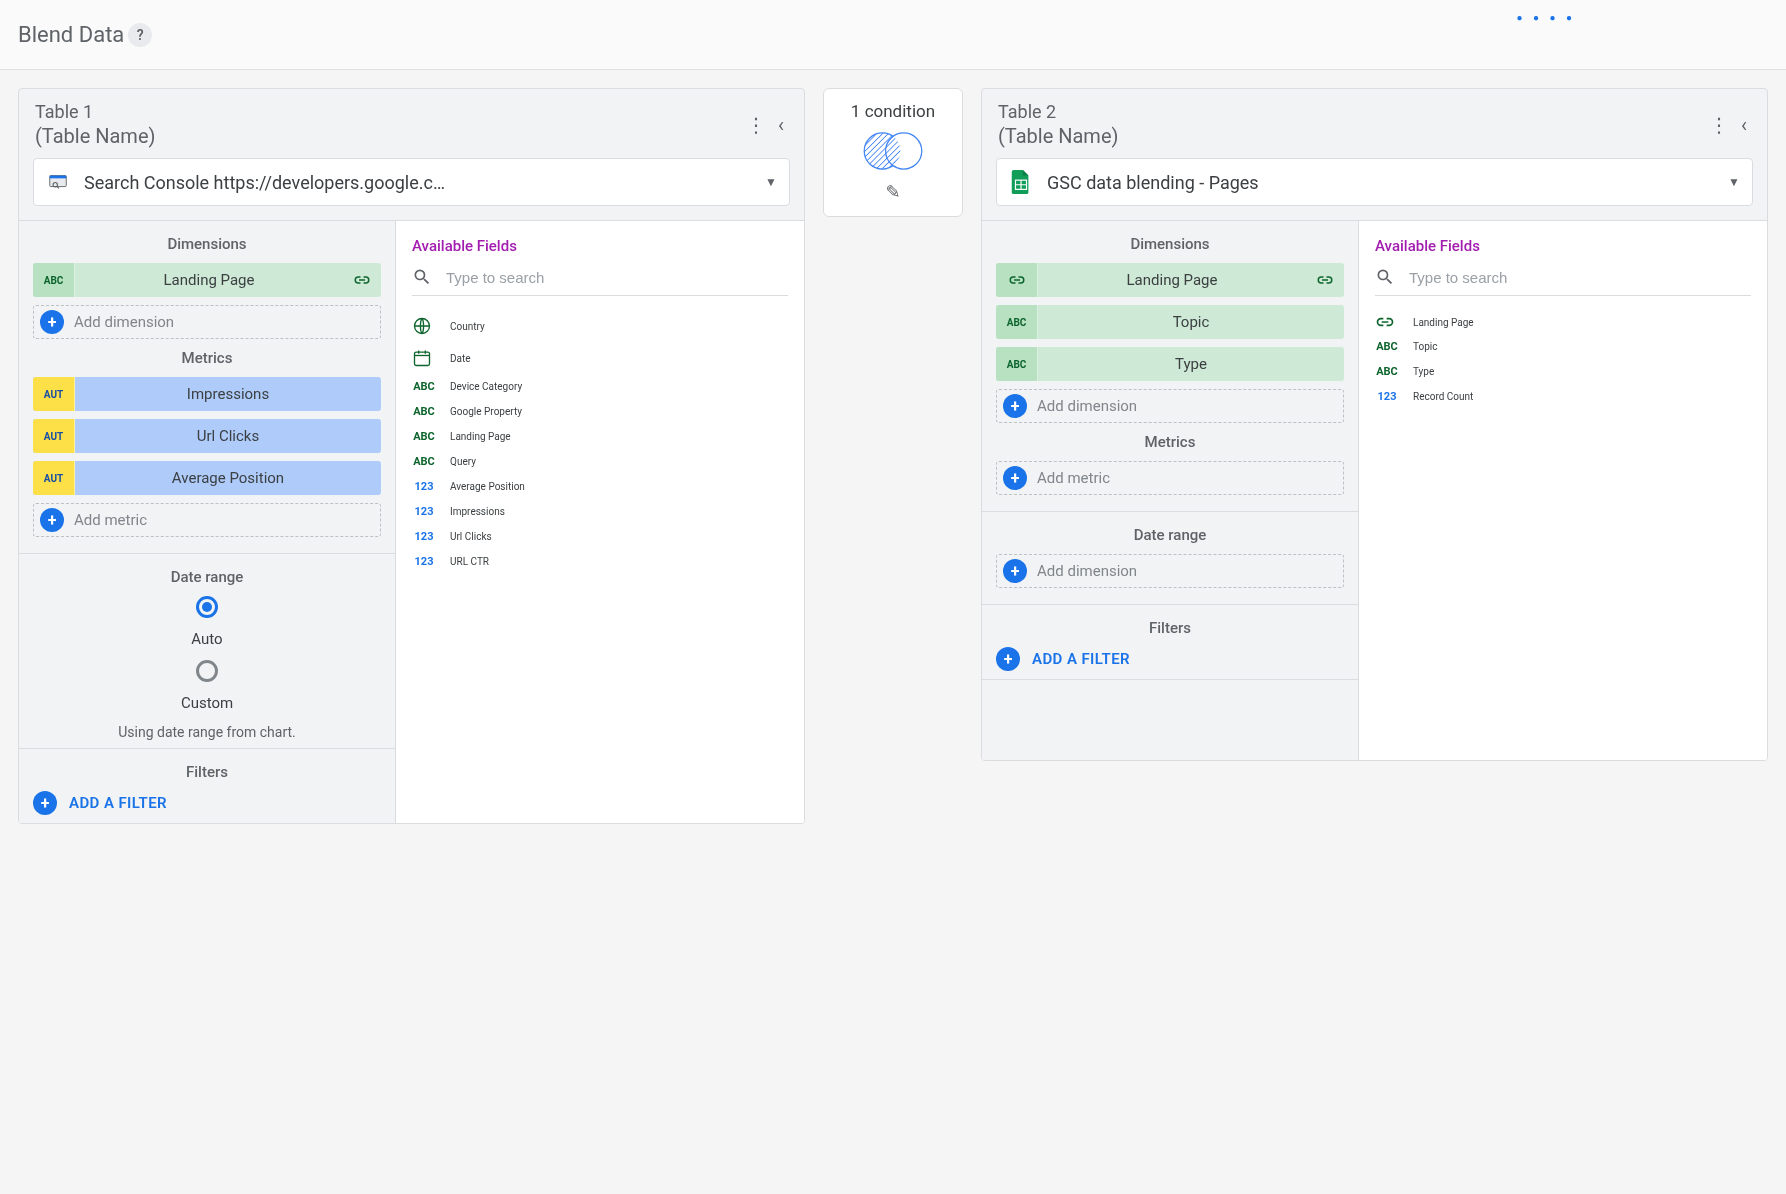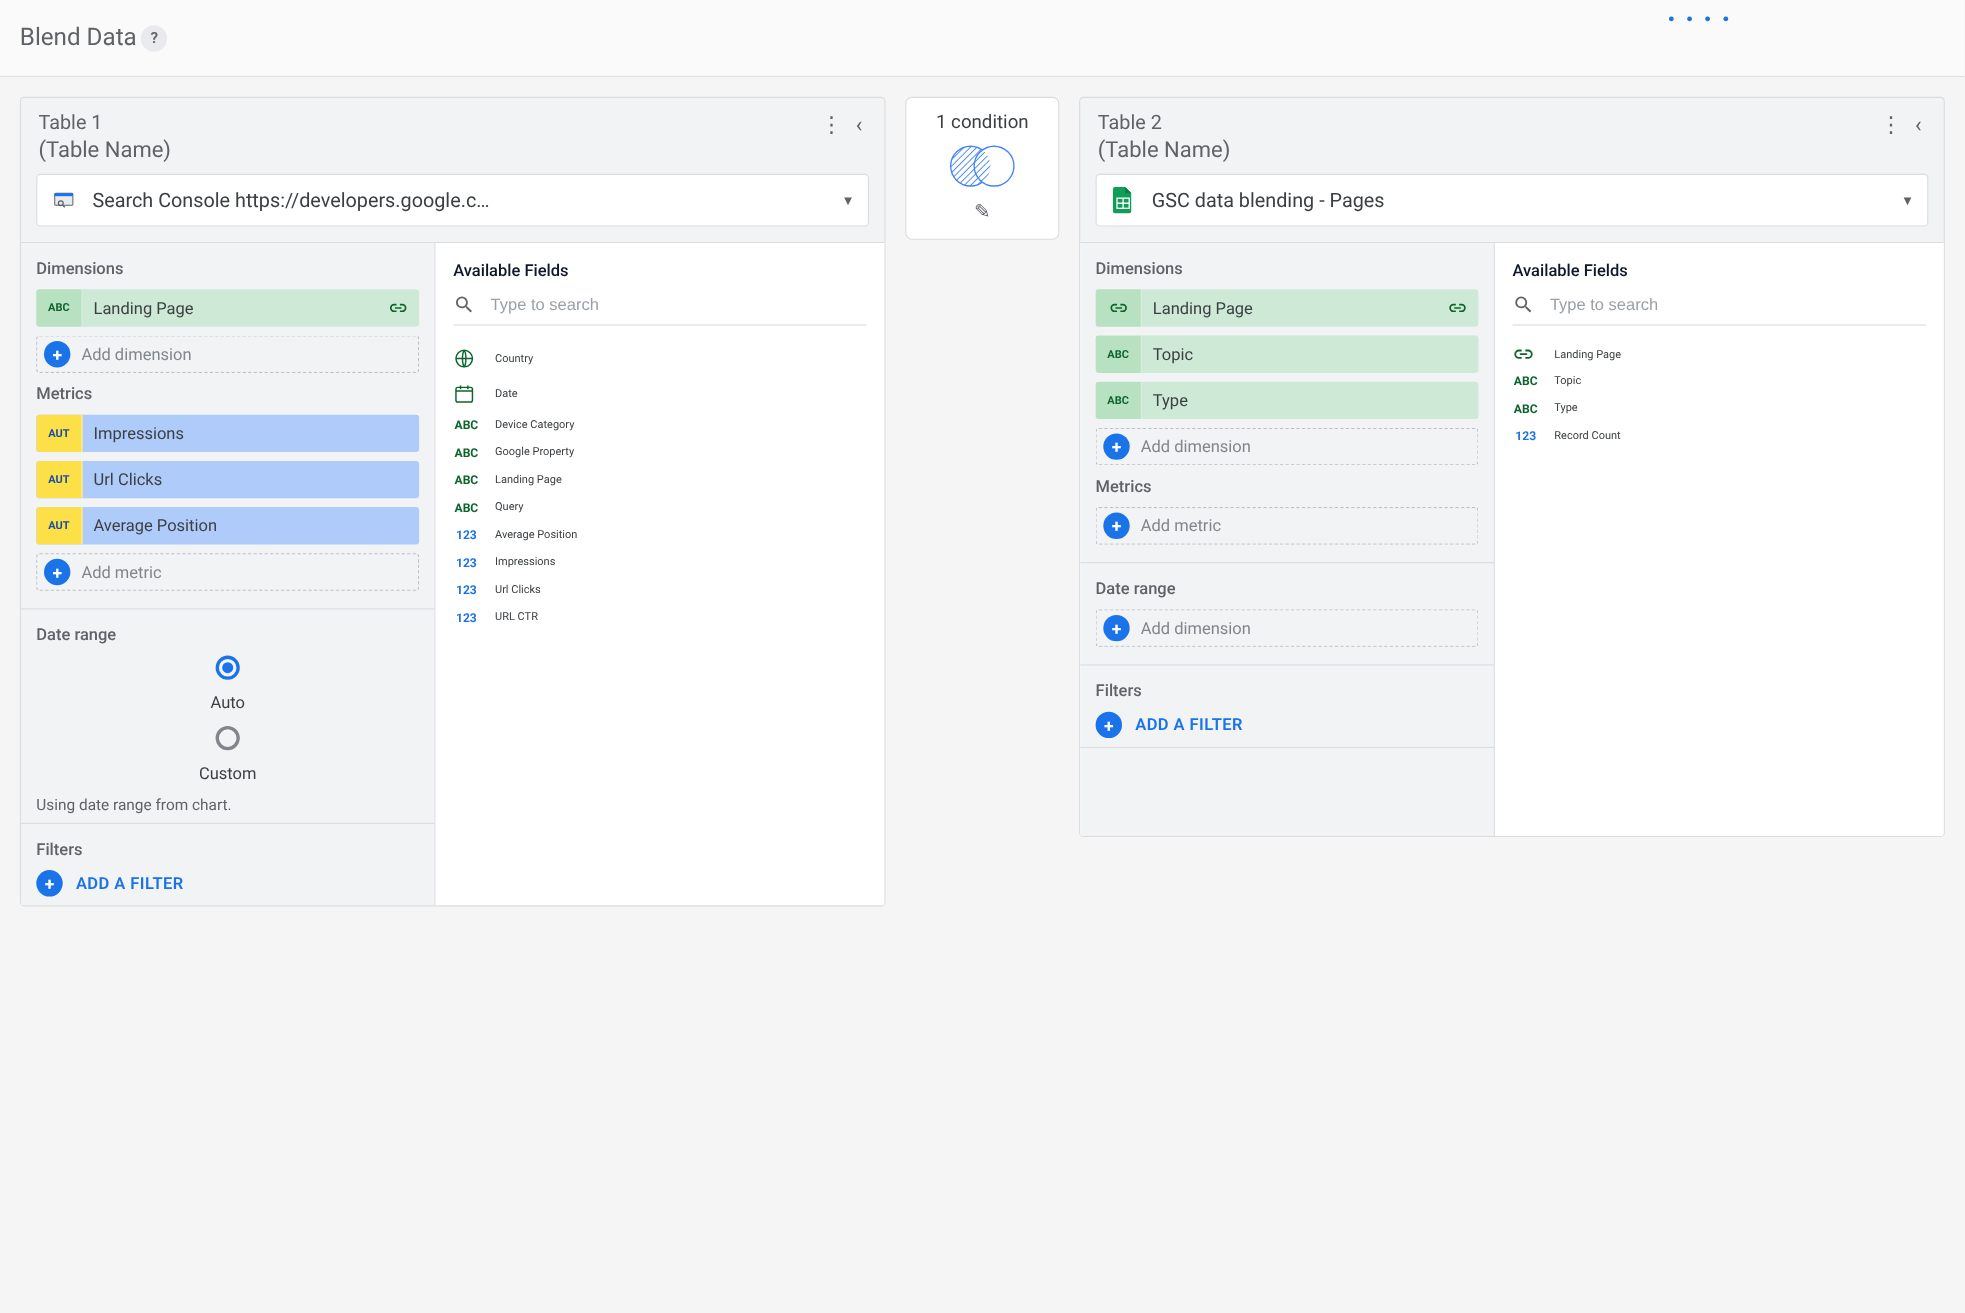--- a/index.html
+++ b/index.html
@@ -47,21 +47,21 @@
   .table-card {
     flex: 1;
     border: 1px solid #dadce0;
     border-radius: 4px;
     background: #f1f3f4;
     overflow: hidden;
     min-width: 0;
   }
   .card-hdr {
     display: flex;
-    align-items: flex-start;
+    align-items: center;
     padding: 12px 16px 10px 16px;
   }
   .card-hdr-txt { flex: 1; }
   .card-title { font-size: 18px; color: #5f6368; }
   .card-subtitle { font-size: 20px; color: #5f6368; margin-top: 2px;}
   .icon-dots {
     font-size: 20px; color: #5f6368; padding: 0 8px; cursor: pointer;
   }
   .icon-chevron {
     font-size: 20px; color: #5f6368; padding: 0 4px; cursor: pointer;
@@ -98,20 +98,21 @@
   .card-body {
     display: flex;
     border-top: 1px solid #dadce0;
     background: #fff;
   }
   .left-col {
     flex: 1;
     background: #f1f3f4;
     border-right: 1px solid #dadce0;
     min-width: 0;
+    text-align: center;
   }
   .right-col {
     flex: 1;
     background: #fff;
     padding: 16px;
     min-width: 0;
   }
   .section {
     padding: 14px 14px 8px 14px;
     border-bottom: 1px solid #dadce0;
@@ -190,21 +191,21 @@
   .note { font-size: 14px; color: #5f6368; margin-top: 4px; }
   .filter-btn {
     display: flex; align-items: center; gap: 12px;
     cursor: pointer;
   }
   .filter-btn .plus-circle { margin: 0; }
   .filter-link {
     color: #1a73e8; font-weight: 600; font-size: 15px; letter-spacing: 0.4px;
   }
   .right-label {
-    font-size: 15px; color: #0f172a; font-weight: 500; margin-bottom: 12px;
+    font-size: 15px; color: #a21caf; font-weight: 500; margin-bottom: 12px;
   }
   .search-row {
     display: flex; align-items: center; gap: 14px;
     border-bottom: 1px solid #dadce0;
     padding-bottom: 8px; margin-bottom: 14px;
   }
   .search-row input {
     border: none; outline: none; flex: 1; font-size: 15px;
     color: #3c4043; background: transparent;
   }

